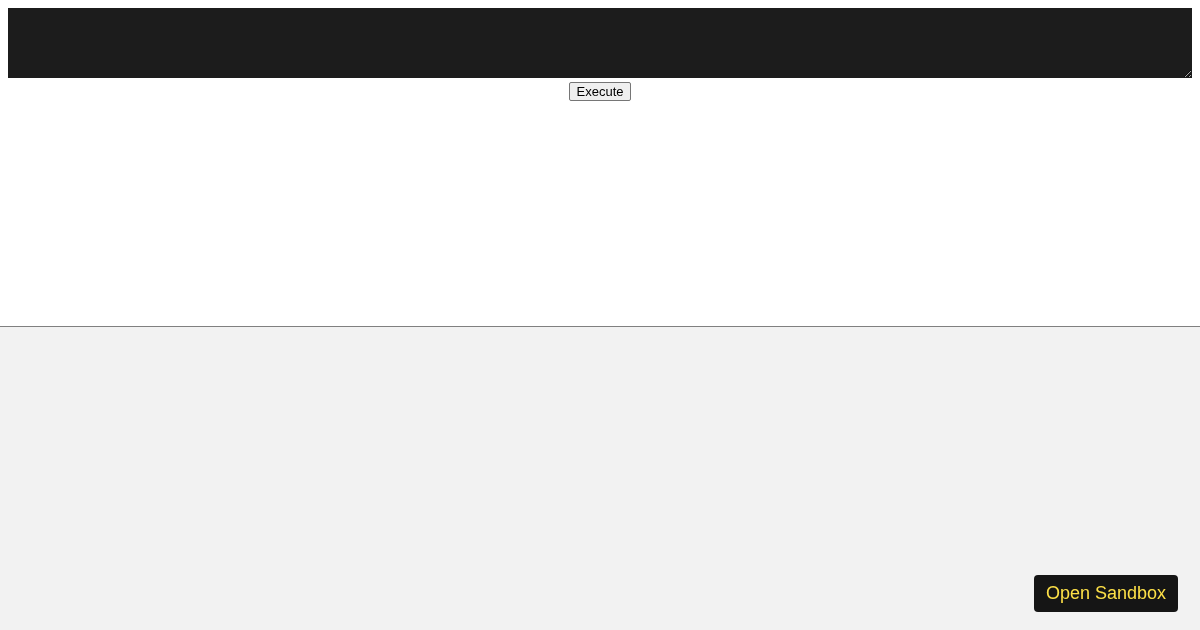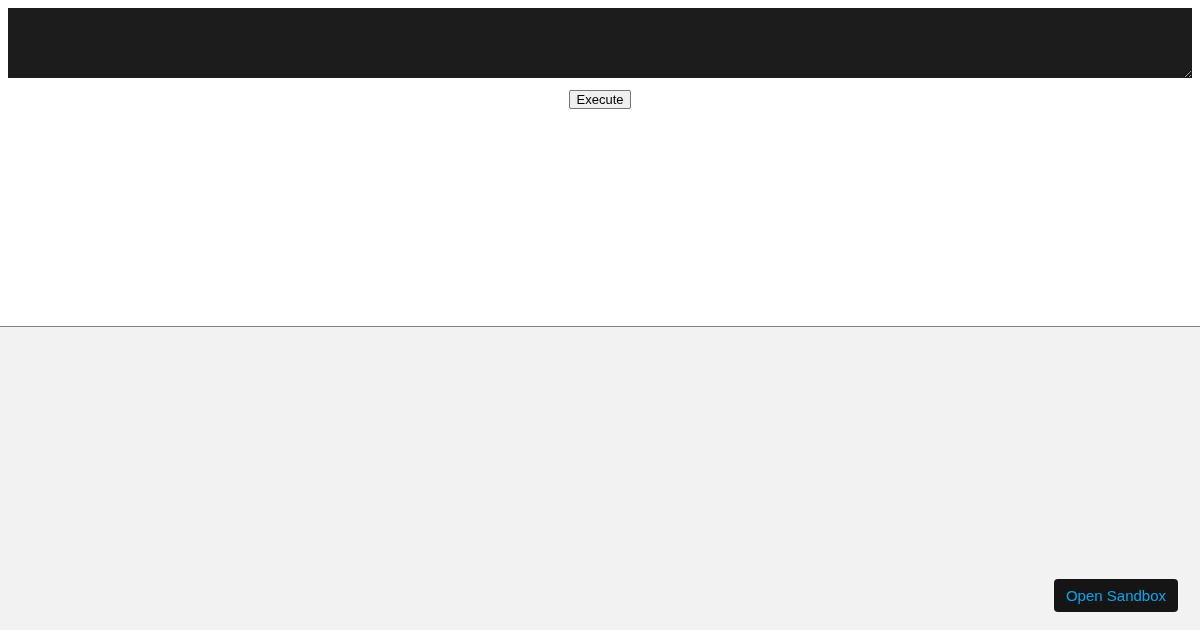--- a/index.html
+++ b/index.html
@@ -28,21 +28,21 @@
       height: 70px;
       background: #1c1c1c;
       border: none;
       resize: both;
       color: #e0e0e0;
       font-family: monospace;
       padding: 6px;
       outline: none;
     }
     .execute-row {
-      margin-top: 12px;
+      margin-top: 4px;
       display: flex;
       justify-content: center;
     }
     .execute-button {
       font-family: Arial, Helvetica, sans-serif;
       font-size: 13px;
       padding: 1px 7px;
       background: #efefef;
       border: 1px solid #767676;
       border-radius: 2px;
@@ -52,25 +52,25 @@
     .bottom-pane {
       flex: 1;
       background: #f2f2f2;
       position: relative;
     }
     .sandbox-button {
       position: absolute;
       bottom: 18px;
       right: 22px;
       background: #151515;
-      color: #0ea5e9;
+      color: #fde047;
       border: none;
       border-radius: 4px;
       padding: 8px 12px;
-      font-size: 15px;
+      font-size: 18px;
       font-family: Arial, Helvetica, sans-serif;
       cursor: pointer;
     }
   </style>
 </head>
 <body>
 
 <div class="top-pane">
   <textarea class="code-input" style=""></textarea>
   <div class="execute-row">

